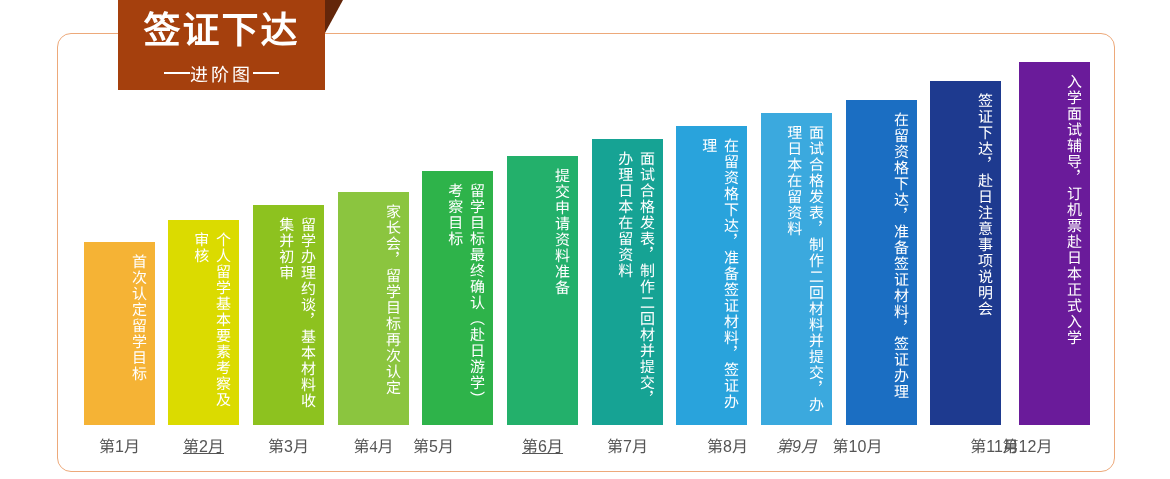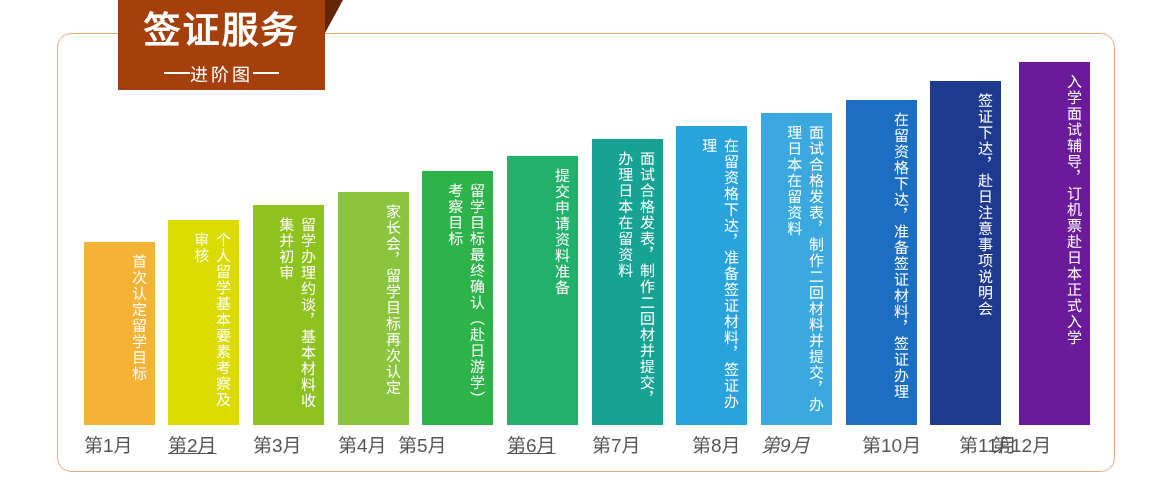--- a/index.html
+++ b/index.html
@@ -116,21 +116,22 @@
     width: 100%;
     display: block;
     text-align: left;
     white-space: normal;
     word-break: break-all;
   }
   .month-label {
     position: absolute;
     bottom: 22px;
     width: 71px;
-    font-size: 19px;
+    text-align: center;
+    font-size: 16px;
     color: #555555;
     white-space: nowrap;
   }
 </style>
 </head>
 <body>
 
 <div id="infographic">
 
   <div class="frame"></div>
@@ -145,21 +146,21 @@
         <div class="bar-text">个人留学基本要素考察及审核</div>
       </div>
       <div class="month-label" style="left: 168px; text-decoration: underline;">第2月</div>
       <div class="bar" style="left: 253px; height: 220px; background: rgb(141, 194, 31);">
         <div class="bar-text">留学办理约谈，基本材料收集并初审</div>
       </div>
       <div class="month-label" style="left: 253px;">第3月</div>
       <div class="bar" style="left: 338px; height: 233px; background: rgb(139, 197, 63);">
         <div class="bar-text">家长会，留学目标再次认定</div>
       </div>
-      <div class="month-label" style="left: 338px;">第4月</div>
+      <div class="month-label" style="left: 338px; font-family: Liberation Serif, serif;">第4月</div>
       <div class="bar" style="left: 422px; height: 254px; background: rgb(46, 179, 74);">
         <div class="bar-text">留学目标最终确认（赴日游学）考察目标</div>
       </div>
       <div class="month-label" style="left: 398px;">第5月</div>
       <div class="bar" style="left: 507px; height: 269px; background: rgb(35, 176, 107);">
         <div class="bar-text">提交申请资料准备</div>
       </div>
       <div class="month-label" style="left: 507px; text-decoration: underline;">第6月</div>
       <div class="bar" style="left: 592px; height: 286px; background: rgb(22, 163, 148);">
         <div class="bar-text">面试合格发表，制作二回材并提交，办理日本在留资料</div>
@@ -169,33 +170,33 @@
         <div class="bar-text">在留资格下达，准备签证材料，签证办理</div>
       </div>
       <div class="month-label" style="left: 692px;">第8月</div>
       <div class="bar" style="left: 761px; height: 312px; background: rgb(59, 169, 222);">
         <div class="bar-text">面试合格发表，制作二回材料并提交，办理日本在留资料</div>
       </div>
       <div class="month-label" style="left: 761px; font-style: italic;">第9月</div>
       <div class="bar" style="left: 846px; height: 325px; background: rgb(27, 110, 194);">
         <div class="bar-text">在留资格下达，准备签证材料，签证办理</div>
       </div>
-      <div class="month-label" style="left: 862px;">第10月</div>
+      <div class="month-label" style="left: 822px;">第10月</div>
       <div class="bar" style="left: 930px; height: 344px; background: rgb(30, 58, 143);">
         <div class="bar-text">签证下达，赴日注意事项说明会</div>
       </div>
       <div class="month-label" style="left: 959px;">第11月</div>
       <div class="bar" style="left: 1019px; height: 363px; background: rgb(106, 27, 154);">
         <div class="bar-text">入学面试辅导，订机票赴日本正式入学</div>
       </div>
       <div class="month-label" style="left: 992px;">第12月</div>
     </div>
 
   <div class="banner">
-    <div class="banner-title">签证服务</div>
+    <div class="banner-title">签证下达</div>
     <div class="banner-sub">
       <span class="dash"></span>
       <span class="sub-text">进阶图</span>
       <span class="dash"></span>
     </div>
   </div>
   <div class="banner-tail"></div>
 
 </div>
 

